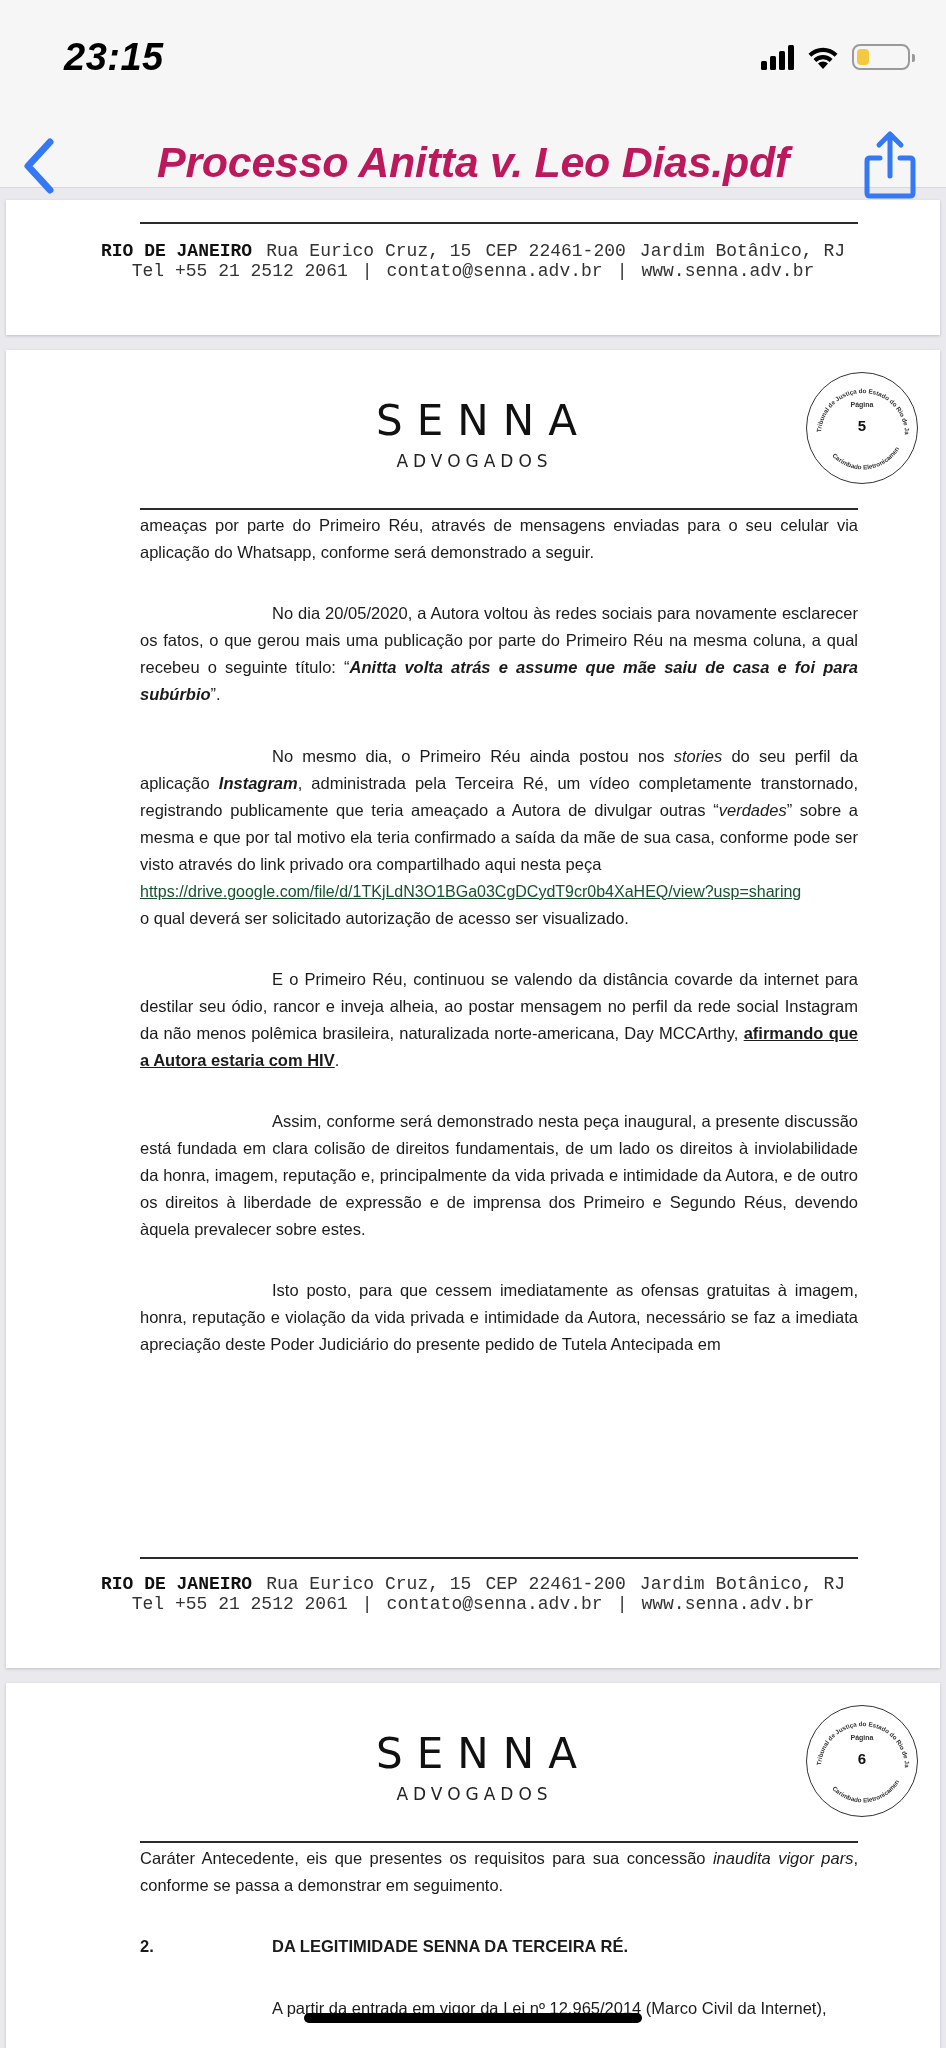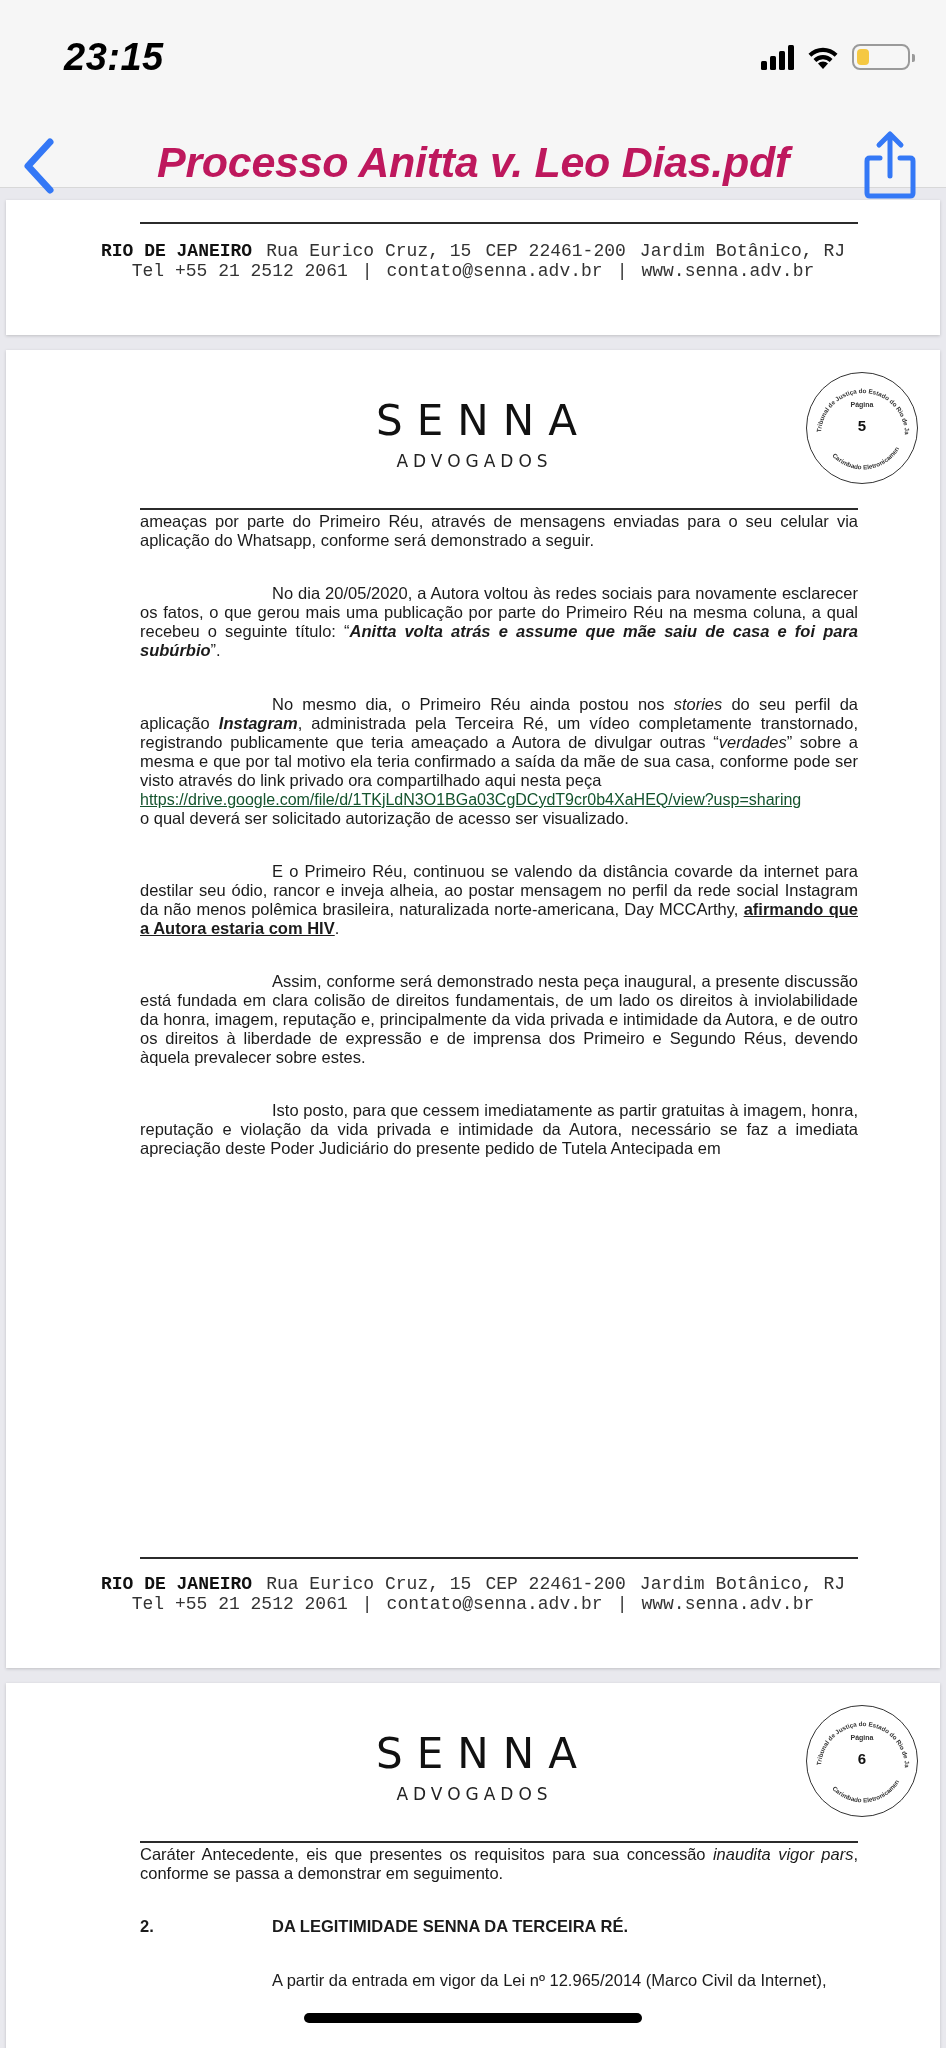--- a/index.html
+++ b/index.html
@@ -34,21 +34,21 @@
 
   .logo { position: absolute; left: 0; width: 100%; text-align: center; }
   .logo-main { font-size: 42px; letter-spacing: 14px; color: #111; font-family: "DejaVu Sans", sans-serif; font-weight: normal; padding-left: 21px; }
   .logo-sub { font-size: 17px; letter-spacing: 5px; color: #222; font-family: "DejaVu Sans", sans-serif; margin-top: 6px; padding-left: 3px; }
 
   .stamp { position: absolute; width: 112px; height: 112px; border: 1.5px solid #333; border-radius: 50%; right: 22px; }
   .stamp svg { position: absolute; left: 0; top: 0; }
   .stamp-label { position: absolute; top: 28px; width: 100%; text-align: center; font-size: 7px; font-weight: bold; color: #333; }
   .stamp-num { position: absolute; top: 44px; width: 100%; text-align: center; font-size: 15px; font-weight: bold; color: #111; }
 
-  .body-text { position: absolute; left: 134px; width: 718px; font-family: "Liberation Sans", sans-serif; font-size: 16.5px; color: #1b1b1b; line-height: 19px; text-align: justify; }
+  .body-text { position: absolute; left: 134px; width: 718px; font-family: "Liberation Sans", sans-serif; font-size: 16.5px; color: #1b1b1b; line-height: 27px; text-align: justify; }
   .body-text p { margin-bottom: 34.3px; }
   .body-text .indent { text-indent: 132px; }
   .body-text .link { color: #14532d; text-decoration: underline; display: block; text-align: left; white-space: nowrap; font-size: 16px; }
   .section-heading { display: flex; font-weight: bold; }
   .section-heading .num { width: 132px; }
 
   .home-indicator { position: absolute; left: 304px; top: 2013px; width: 338px; height: 10px; background: #000; border-radius: 5px; z-index: 6; }
 </style>
 </head>
 <body>
@@ -114,21 +114,21 @@
   <div class="rule" style="top:158px"></div>
 
   <div class="body-text" style="top:162px">
     <p>ameaças por parte do Primeiro Réu, através de mensagens enviadas para o seu celular via aplicação do Whatsapp, conforme será demonstrado a seguir.</p>
     <p class="indent"><span>No dia 20/05/2020, a Autora voltou às redes sociais para novamente esclarecer os fatos, o que gerou mais uma publicação por parte do Primeiro Réu na mesma coluna, a qual recebeu o seguinte título: “</span><b><i>Anitta volta atrás e assume que mãe saiu de casa e foi para subúrbio</i></b><span>”.</span></p>
     <p class="indent" style="margin-bottom:0"><span>No mesmo dia, o Primeiro Réu ainda postou nos </span><i>stories</i><span> do seu perfil da aplicação </span><b><i>Instagram</i></b><span>, administrada pela Terceira Ré, um vídeo completamente transtornado, registrando publicamente que teria ameaçado a Autora de divulgar outras “</span><i>verdades</i><span>” sobre a mesma e que por tal motivo ela teria confirmado a saída da mãe de sua casa, conforme pode ser visto através do link privado ora  compartilhado aqui nesta peça</span></p>
     <span class="link">https://drive.google.com/file/d/1TKjLdN3O1BGa03CgDCydT9cr0b4XaHEQ/view?usp=sharing</span>
     <p>o qual deverá ser solicitado autorização de acesso ser visualizado.</p>
     <p class="indent"><span>E o Primeiro Réu, continuou se valendo da distância covarde da internet para destilar seu ódio, rancor e inveja alheia, ao postar mensagem no perfil da rede social Instagram da não menos polêmica brasileira, naturalizada norte-americana, Day MCCArthy, </span><b><u>afirmando que a Autora estaria com HIV</u></b><span>.</span></p>
     <p class="indent">Assim, conforme será demonstrado nesta peça inaugural, a presente discussão está fundada em clara colisão de direitos fundamentais, de um lado os direitos à inviolabilidade da honra, imagem, reputação e, principalmente da vida privada e intimidade da Autora, e de outro os direitos à liberdade de expressão e de imprensa dos Primeiro e Segundo Réus, devendo àquela prevalecer sobre estes.</p>
-    <p class="indent" style="margin-bottom:0">Isto posto, para que cessem imediatamente as partir gratuitas à imagem, honra, reputação e violação da vida privada e intimidade da Autora, necessário se faz a imediata apreciação deste Poder Judiciário do presente pedido de Tutela Antecipada em</p>
+    <p class="indent" style="margin-bottom:0">Isto posto, para que cessem imediatamente as ofensas gratuitas à imagem, honra, reputação e violação da vida privada e intimidade da Autora, necessário se faz a imediata apreciação deste Poder Judiciário do presente pedido de Tutela Antecipada em</p>
   </div>
 
   <div class="rule" style="top:1207px"></div>
   <div class="footer" style="top:1224px">
     <div>
       <b>RIO DE JANEIRO</b><span class="gap"></span><span>Rua Eurico Cruz, 15</span><span class="gap"></span><span>CEP 22461-200</span><span class="gap"></span><span>Jardim Botânico, RJ</span>
     </div>
     <div>
       <span>Tel +55 21 2512 2061</span><span class="gap"></span><span>|</span><span class="gap"></span><span>contato@senna.adv.br</span><span class="gap"></span><span>|</span><span class="gap"></span><span>www.senna.adv.br</span>
     </div>

